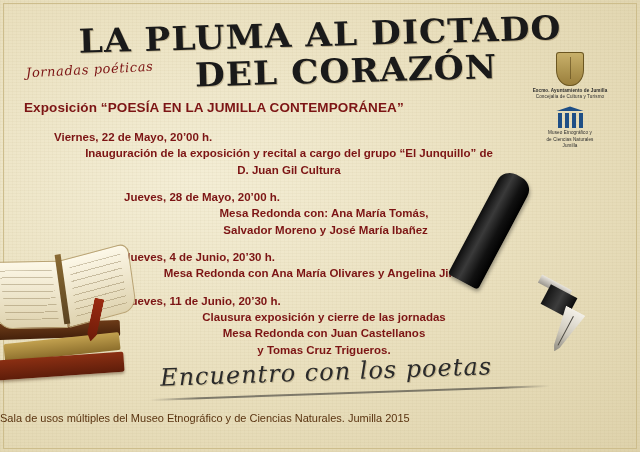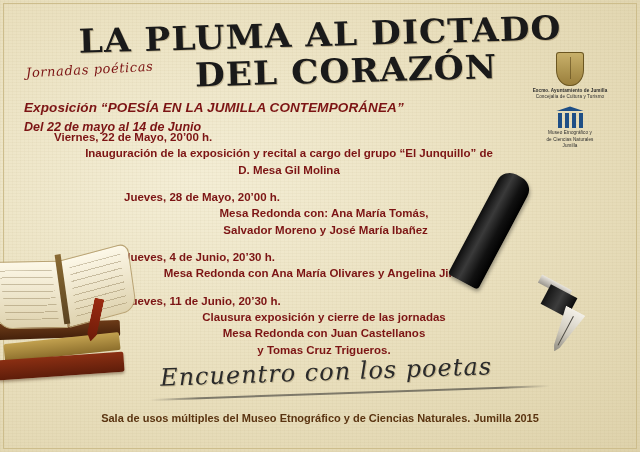--- a/index.html
+++ b/index.html
@@ -131,21 +131,20 @@
     background: #1f4f86;
     clip-path: polygon(0% 100%, 50% 0%, 100% 100%);
   }
 
   
   .expo {
     position: absolute;
     left: 24px;
     top: 98px;
     width: 470px;
-    font-style: italic;
   }
   .expo-title {
     font-size: 13.5px;
     font-weight: bold;
     color: #7c1414;
     letter-spacing: 0.1px;
     line-height: 1.45;
   }
   .expo-dates {
     font-size: 12.5px;
@@ -191,23 +190,22 @@
     transform: rotate(-2deg);
     text-shadow: 1px 1px 0 rgba(130,110,70,0.3);
   }
 
   
   .footer {
     position: absolute;
     left: 0;
     right: 0;
     top: 412px;
-    text-align: center;
     font-size: 11px;
-    font-weight: bold;
+    font-weight: normal;
     color: #5a3411;
   }
 
   
   .books {
     position: absolute;
     left: -6px;
     bottom: 24px;
     width: 150px;
     height: 190px;
@@ -366,30 +364,29 @@
       <div class="logo-caption">
         <div>Museo Etnográfico y</div>
         <div>de Ciencias Naturales</div>
         <div>Jumilla</div>
       </div>
     </div>
   </div>
 
   <div class="expo">
     <div class="expo-title">Exposición “POESÍA EN LA JUMILLA CONTEMPORÁNEA”</div>
-    <div class="expo-dates">Del 22 de mayo al 14 de Junio</div>
   </div>
 
   <div class="events">
 
     <div class="event">
       <div class="event-date">Viernes, 22 de Mayo, 20’00 h.</div>
       <div class="event-lines">
         <div>Inauguración de la exposición y recital a cargo del grupo “El Junquillo” de</div>
-        <div>D. Mesa Gil Molina</div>
+        <div>D. Juan Gil Cultura</div>
       </div>
     </div>
 
     <div class="event indented">
       <div class="event-date">Jueves, 28 de Mayo, 20’00 h.</div>
       <div class="event-lines">
         <div>Mesa Redonda con: Ana María Tomás,</div>
         <div> Salvador Moreno y José María Ibañez</div>
       </div>
     </div>

